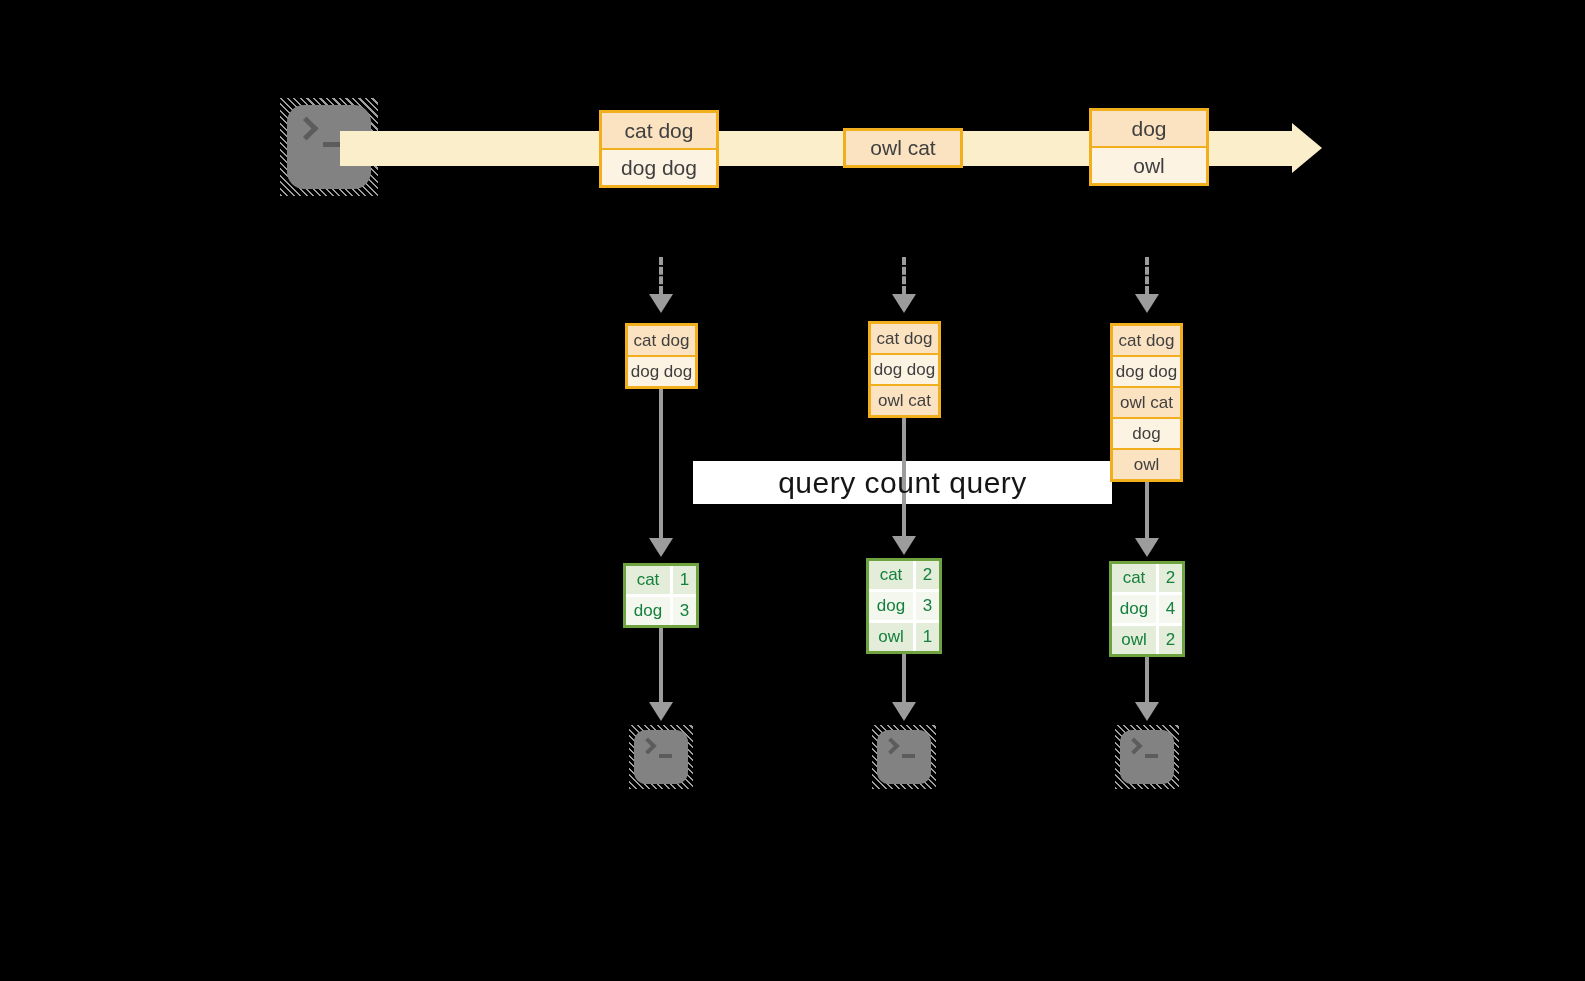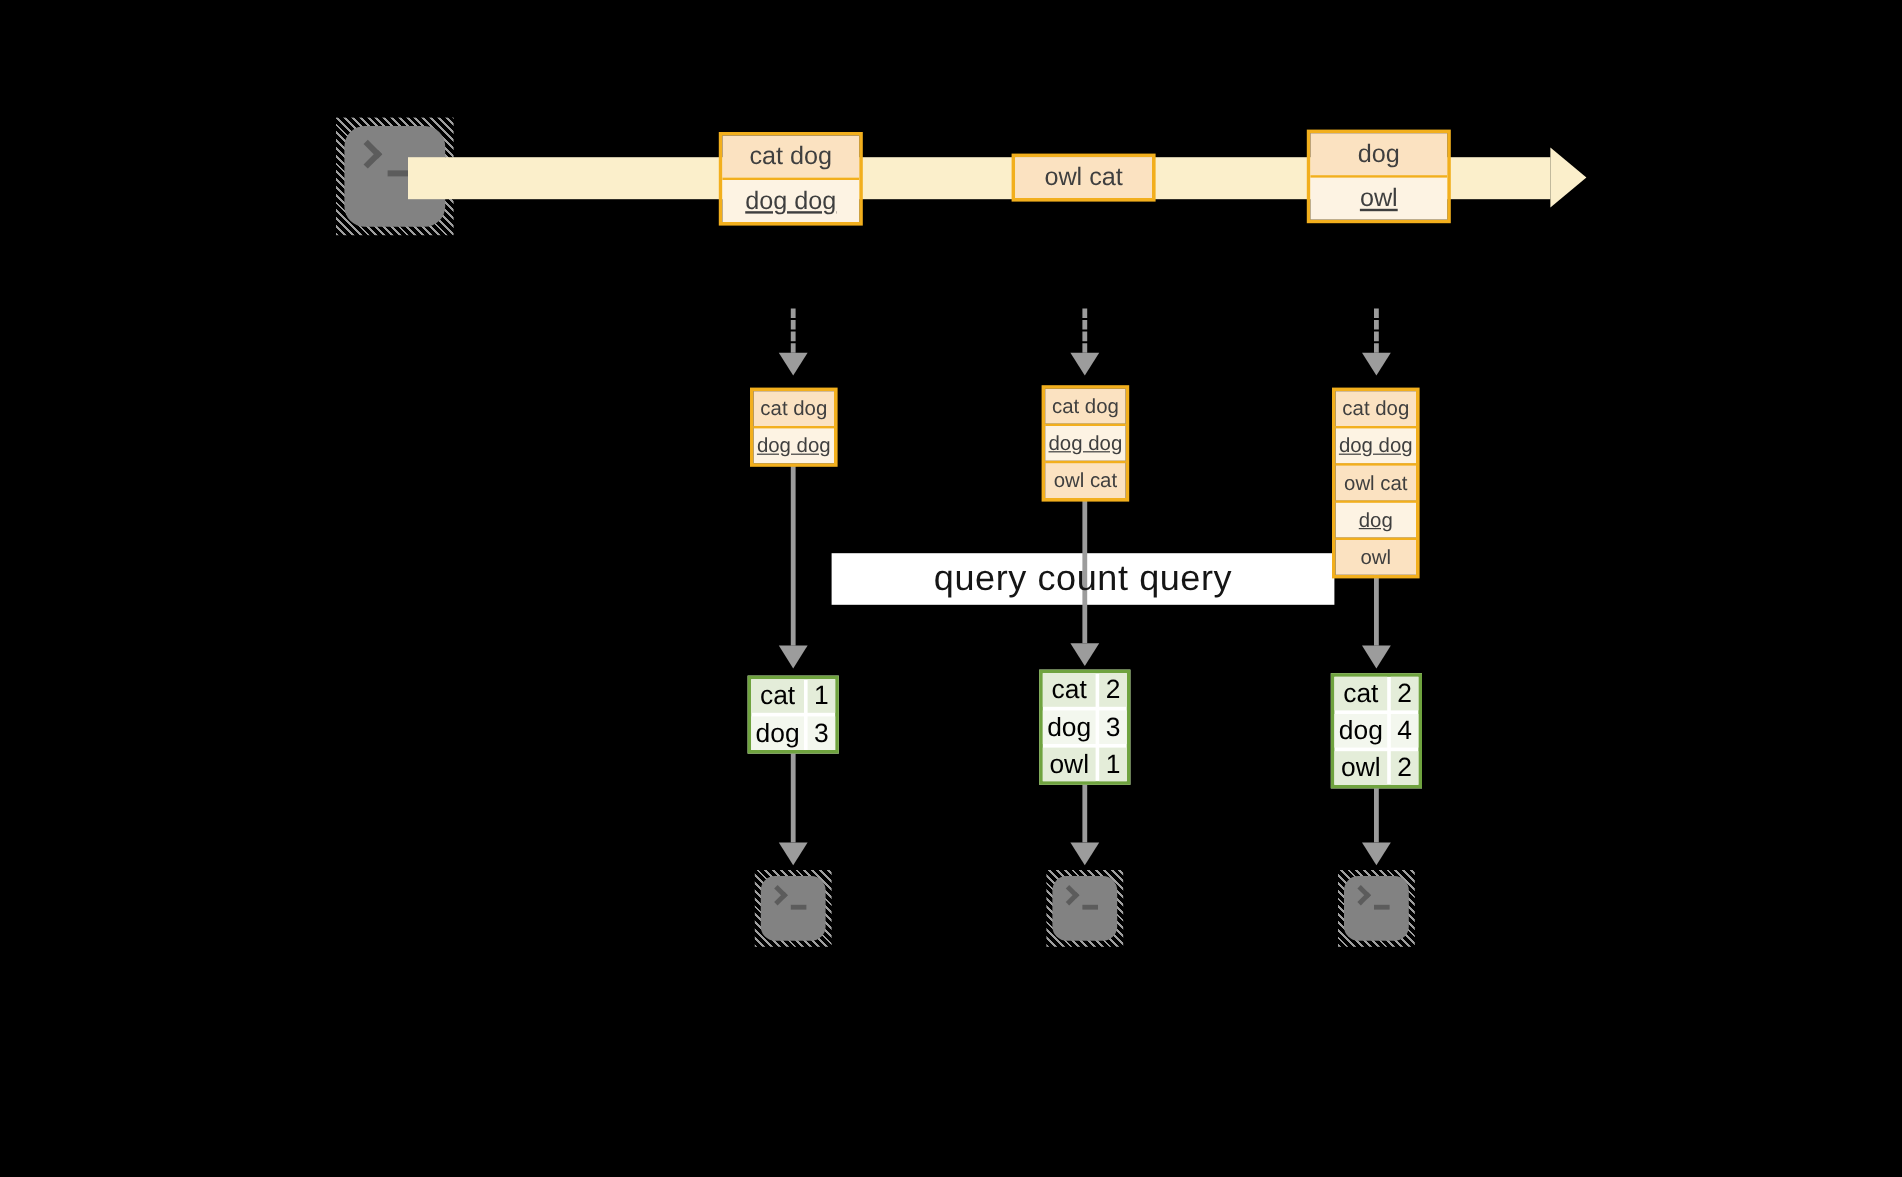--- a/index.html
+++ b/index.html
@@ -29,42 +29,42 @@
   .uscore{position:absolute;background:#5c5c5c;}
   .term.big .uscore{left:36px;top:37px;width:19px;height:5px;}
   .term.small .uscore{left:25px;top:24px;width:13px;height:4px;}
 
   
   .ebox{border:3px solid #F2AF1D;width:114px;text-align:center;}
   .erow{height:35px;line-height:35px;font-size:21px;}
   .erow + .erow{border-top:2px solid #F2AF1D;}
   .erow.single{height:34px;line-height:34px;}
   .fill-dark{background:#FBE2C1;}
-  .fill-light{background:#FDF3E3;text-decoration:underline;}
+  .fill-light{background:#FDF3E3;}
 
   
   .astack{border:3px solid #F2AF1D;width:67px;text-align:center;}
   .arow{height:29px;line-height:29px;font-size:17px;}
   .arow + .arow{border-top:2px solid #F2AF1D;}
 
   
   .stem-dash{width:0;border-left:4px dashed #9C9C9C;}
   .stem-solid{width:4px;background:#9C9C9C;}
   .head-down{width:0;height:0;border-left:12px solid transparent;
     border-right:12px solid transparent;border-top:19px solid #9C9C9C;}
 
   
   .query-band{left:693px;top:461px;width:419px;height:43px;background:#FFFFFF;z-index:5;}
   .query-text{left:693px;top:461px;width:419px;height:43px;line-height:43px;
     text-align:center;font-size:30px;font-weight:300;color:#151515;z-index:8;letter-spacing:.5px;}
 
   
   .gtable{display:grid;grid-template-columns:44px 23px;gap:3px;background:#FFFFFF;
     border:3px solid #6FA33F;z-index:6;}
-  .gcell{height:28px;line-height:28px;text-align:center;font-size:22px;color:#000000;}
+  .gcell{height:28px;line-height:28px;text-align:center;font-size:17px;color:#15803d;}
   .g-dark{background:#E4EDD9;}
   .g-light{background:#F3F7EE;}
 
   .z6{z-index:6;}
   .z7{z-index:7;}
 </style>
 </head>
 <body>
 
 <div id="canvas">

